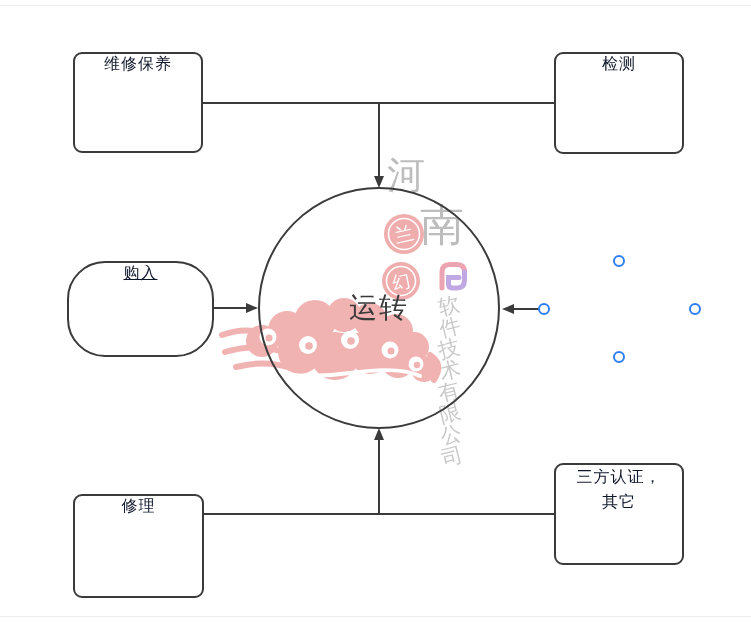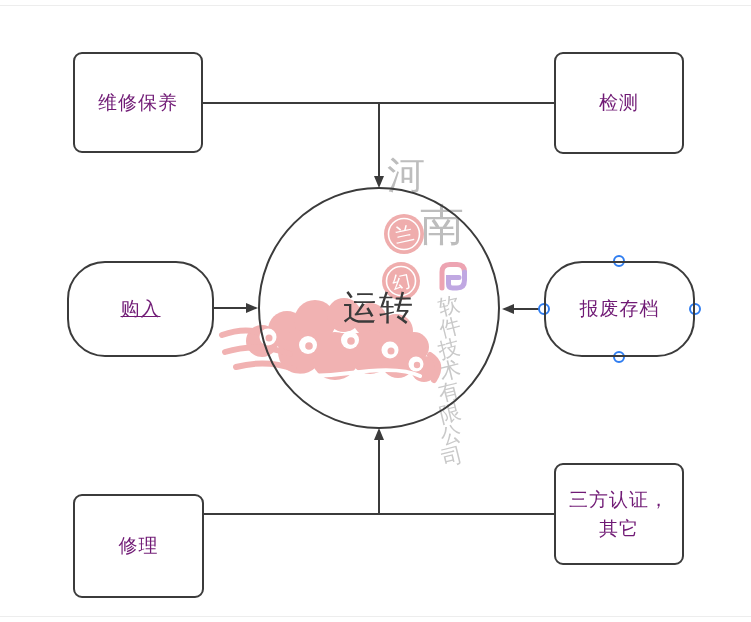--- a/index.html
+++ b/index.html
@@ -21,25 +21,24 @@
   svg.layer { position: absolute; left: 0; top: 0; }
   #watermark-layer { z-index: 1; }
   #connector-layer { z-index: 2; }
 
   .node {
     position: absolute;
     box-sizing: border-box;
     border: 2px solid #3b3b3b;
     background: #ffffff;
     display: flex;
-    align-items: center;
     justify-content: center;
     text-align: center;
-    font-size: 19px;
-    color: #701a75;
+    font-size: 16px;
+    color: #0f172a;
     z-index: 3;
     letter-spacing: 1px;
   }
   #node-maintenance { left: 73px;  top: 52px;  width: 130px; height: 101px; border-radius: 9px; }
   #node-inspection  { left: 554px; top: 52px;  width: 130px; height: 102px; border-radius: 9px; }
   #node-purchase    { left: 67px;  top: 261px; width: 147px; height: 96px;  border-radius: 38px; text-decoration: underline; }
   #node-scrap       { left: 544px; top: 261px; width: 151px; height: 96px;  border-radius: 38px; background: transparent; }
   #node-repair      { left: 73px;  top: 462px; width: 131px; height: 104px; border-radius: 9px; margin-top: 32px; }
   #node-third       { left: 554px; top: 463px; width: 130px; height: 102px; border-radius: 9px; font-family: Liberation Serif, serif; }
   #node-third .node-label { white-space: pre-line; line-height: 1.55; }
@@ -48,21 +47,21 @@
     position: absolute;
     left: 258px; top: 187px;
     width: 242px; height: 242px;
     box-sizing: border-box;
     border: 2px solid #3b3b3b;
     border-radius: 50%;
     background: transparent;
     display: flex;
     align-items: center;
     justify-content: center;
-    font-size: 34px;
+    font-size: 28px;
     color: #3a3a3a;
     z-index: 3;
     letter-spacing: 2px;
   }
 </style>
 </head>
 <body>
 
 <div id="stage">
 
@@ -169,23 +168,20 @@
   </div>
 
   <div class="node" id="node-inspection">
     <span class="node-label">检测</span>
   </div>
 
   <div class="node" id="node-purchase">
     <span class="node-label">购入</span>
   </div>
 
-  <div class="node" id="node-scrap">
-    <span class="node-label">报废存档</span>
-  </div>
 
   <div class="node" id="node-repair">
     <span class="node-label">修理</span>
   </div>
 
   <div class="node" id="node-third">
     <span class="node-label">三方认证，
 其它</span>
   </div>
 

